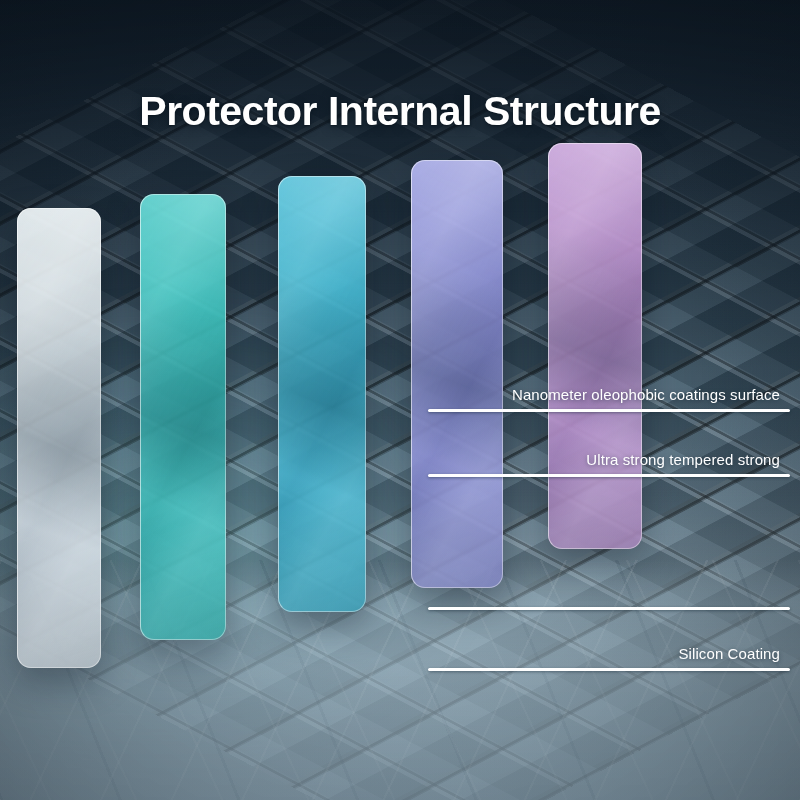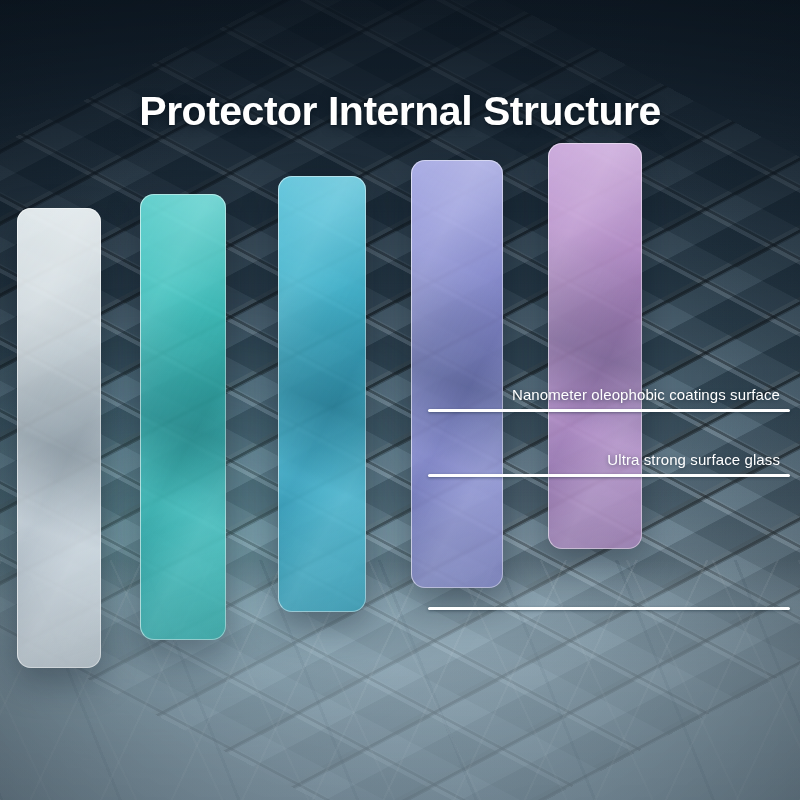--- a/index.html
+++ b/index.html
@@ -236,20 +236,24 @@
     <div class="shade"></div>
     <div class="gloss"></div>
     <div class="edge"></div>
   </div>
 
   <div class="callout" id="callout-1" style="left: 428px; width: 362px; top: 375px; height: 37px;">
     <span class="ctext">Nanometer oleophobic coatings surface</span>
     <span class="cline"></span>
   </div>
   <div class="callout" id="callout-2" style="left: 428px; width: 362px; top: 440px; height: 37px;">
-    <span class="ctext">Ultra strong surface glass</span>
+    <span class="ctext">Ultra strong tempered strong</span>
     <span class="cline"></span>
   </div>
   <div class="callout" id="callout-4" style="left: 428px; width: 362px; top: 573px; height: 37px;">
     <span class="cline"></span>
   </div>
+  <div class="callout" id="callout-5" style="left: 428px; width: 362px; top: 634px; height: 37px;">
+    <span class="ctext">Silicon Coating</span>
+    <span class="cline"></span>
+  </div>
 
 </div>
 
 </body></html>

